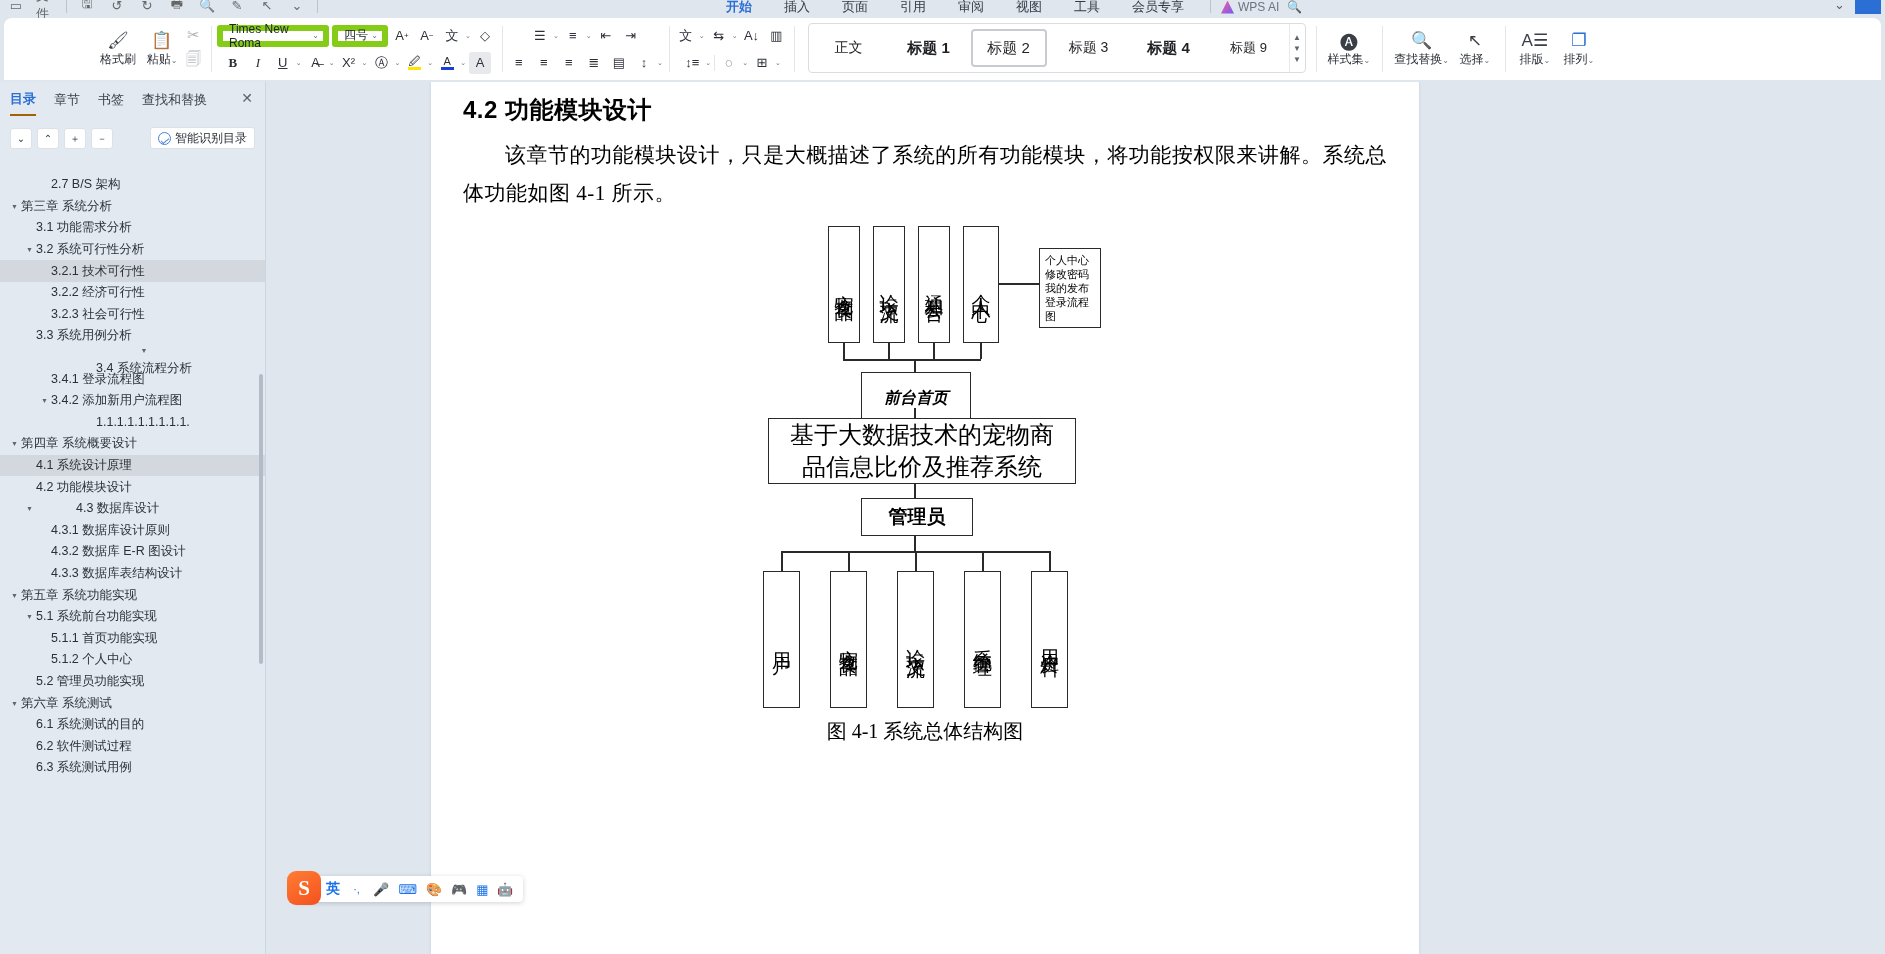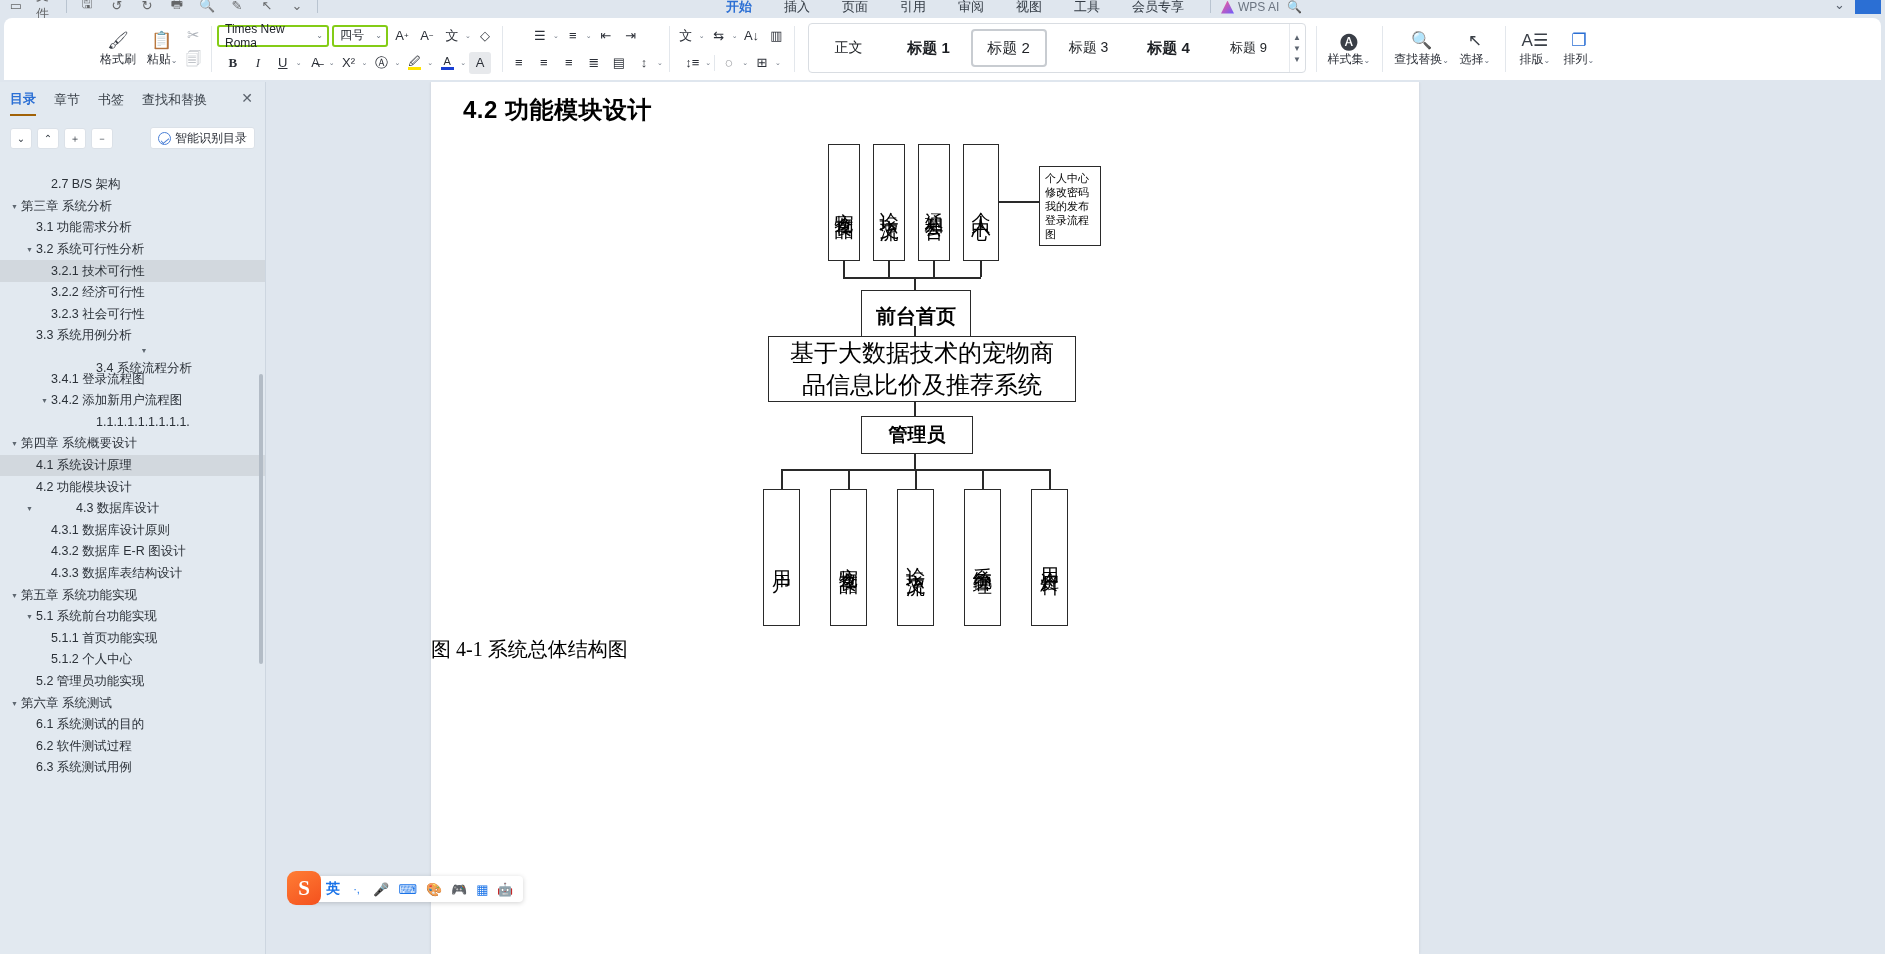--- a/index.html
+++ b/index.html
@@ -45,21 +45,21 @@
     min-width: 44px; padding: 2px 4px; font-size: 12px; color: #2c3038; gap: 1px;
   }
   .bigbtn .gl { font-size: 17px; line-height: 19px; color: #3a3f47; }
   .bigbtn .lb { font-size: 12px; white-space: nowrap; }
   .cut-col { display: flex; flex-direction: column; align-items: center; justify-content: center; gap: 4px; padding: 0 2px; }
   .cut-col .gl { font-size: 15px; color: #aeb3ba; }
 
   .fontgrp { display: flex; flex-direction: column; justify-content: center; gap: 5px; padding: 0 6px; }
   .frow { display: flex; align-items: center; gap: 3px; }
   .fname, .fsize {
-    border: 2px solid #84cc16; border-radius: 3px; height: 22px; display: flex; align-items: center;
+    border: 6px solid #84cc16; border-radius: 3px; height: 22px; display: flex; align-items: center;
     padding: 0 4px 0 6px; font-size: 12px; color: #22262c; background: #fff; gap: 3px;
   }
   .fname { width: 112px; justify-content: space-between; }
   .fsize { width: 56px; justify-content: space-between; }
   .cv { font-size: 8px; color: #6b7481; }
   .ibtn { width: 22px; height: 22px; display: flex; align-items: center; justify-content: center; font-size: 13px; color: #2c3038; border-radius: 3px; }
   .ibtn.sel { background: #e7e9ec; }
   .ibtn .sup { font-size: 8px; vertical-align: super; }
   .mini-cv { font-size: 7px; color: #6b7481; margin-left: -1px; }
 
@@ -134,21 +134,21 @@
   }
   .vert { writing-mode: vertical-rl; text-orientation: upright; letter-spacing: 3px; font-size: 19px; line-height: 26px; }
   .ln { position: absolute; background: #2a2a2a; }
   .hline { height: 1.6px; }
   .vline { width: 1.6px; }
   .callout {
     position: absolute; border: 1.6px solid #2a2a2a; background: #fff; padding: 4px 5px;
     font-family: "Liberation Serif", "DejaVu Serif", serif; font-size: 11px; line-height: 14px; color: #000; text-align: left;
   }
   .figcap {
-    position: absolute; width: 988px; text-align: left; font-family: "Liberation Serif","DejaVu Serif",serif;
+    position: absolute; width: 988px; text-align: center; font-family: "Liberation Serif","DejaVu Serif",serif;
     font-size: 20px; color: #000;
   }
 
   
   .imebar {
     position: absolute; left: 296px; top: 876px; height: 26px; background: #fff; border-radius: 4px;
     box-shadow: 0 1px 5px rgba(0,0,0,.18); display: flex; align-items: center; gap: 9px; padding: 0 9px 0 30px;
   }
   .sogou {
     position: absolute; left: -9px; top: -5px; width: 34px; height: 34px; border-radius: 9px;
@@ -483,20 +483,21 @@
       <div class="sb-scroll"></div>
     </div>
   </div>
 
   <div class="docarea">
     <div class="page">
 
 
       <div class="h2head">4.2 功能模块设计</div>
 
+      <div class="ptext body-p indent">该章节的功能模块设计，只是大概描述了系统的所有功能模块，将功能按权限来讲解。系统总体功能如图 4-1 所示。</div>
 
       <div class="diagram">
 
         <div class="nd vert" style="left:397px; top:8px; width:32px; height:117px;">宠物食品</div>
         <div class="nd vert" style="left:442px; top:8px; width:32px; height:117px;">论坛交流</div>
         <div class="nd vert" style="left:487px; top:8px; width:32px; height:117px;">通知公告</div>
         <div class="nd vert" style="left:532px; top:8px; width:36px; height:117px;">个人中心</div>
 
         <div class="ln hline" style="left:568px; top:65px; width:40px;"></div>
         <div class="callout" style="left:608px; top:30px; width:62px;">
@@ -507,21 +508,21 @@
         </div>
 
         <div class="ln vline" style="left:412px; top:125px; height:16px;"></div>
         <div class="ln vline" style="left:457px; top:125px; height:16px;"></div>
         <div class="ln vline" style="left:502px; top:125px; height:16px;"></div>
         <div class="ln vline" style="left:549px; top:125px; height:16px;"></div>
 
         <div class="ln hline" style="left:412px; top:141px; width:138px;"></div>
         <div class="ln vline" style="left:483px; top:141px; height:13px;"></div>
 
-        <div class="nd" style="left:430px; top:154px; width:110px; height:52px; font-size:20px; font-weight:700;">前台首页</div>
+        <div class="nd" style="left:430px; top:154px; width:110px; height:52px; font-size:16px; font-weight:700;font-style:italic;">前台首页</div>
         <div class="ln vline" style="left:483px; top:190px; height:10px;"></div>
 
         <div class="nd" style="left:337px; top:200px; width:308px; height:66px; font-size:24px; line-height:32px; padding:0 10px;">基于大数据技术的宠物商品信息比价及推荐系统</div>
         <div class="ln vline" style="left:483px; top:266px; height:14px;"></div>
 
         <div class="nd" style="left:430px; top:280px; width:112px; height:38px; font-size:19px; font-weight:700;">管理员</div>
         <div class="ln vline" style="left:483px; top:318px; height:15px;"></div>
 
         <div class="ln hline" style="left:350px; top:333px; width:268px;"></div>
         <div class="ln vline" style="left:350px; top:333px; height:20px;"></div>

